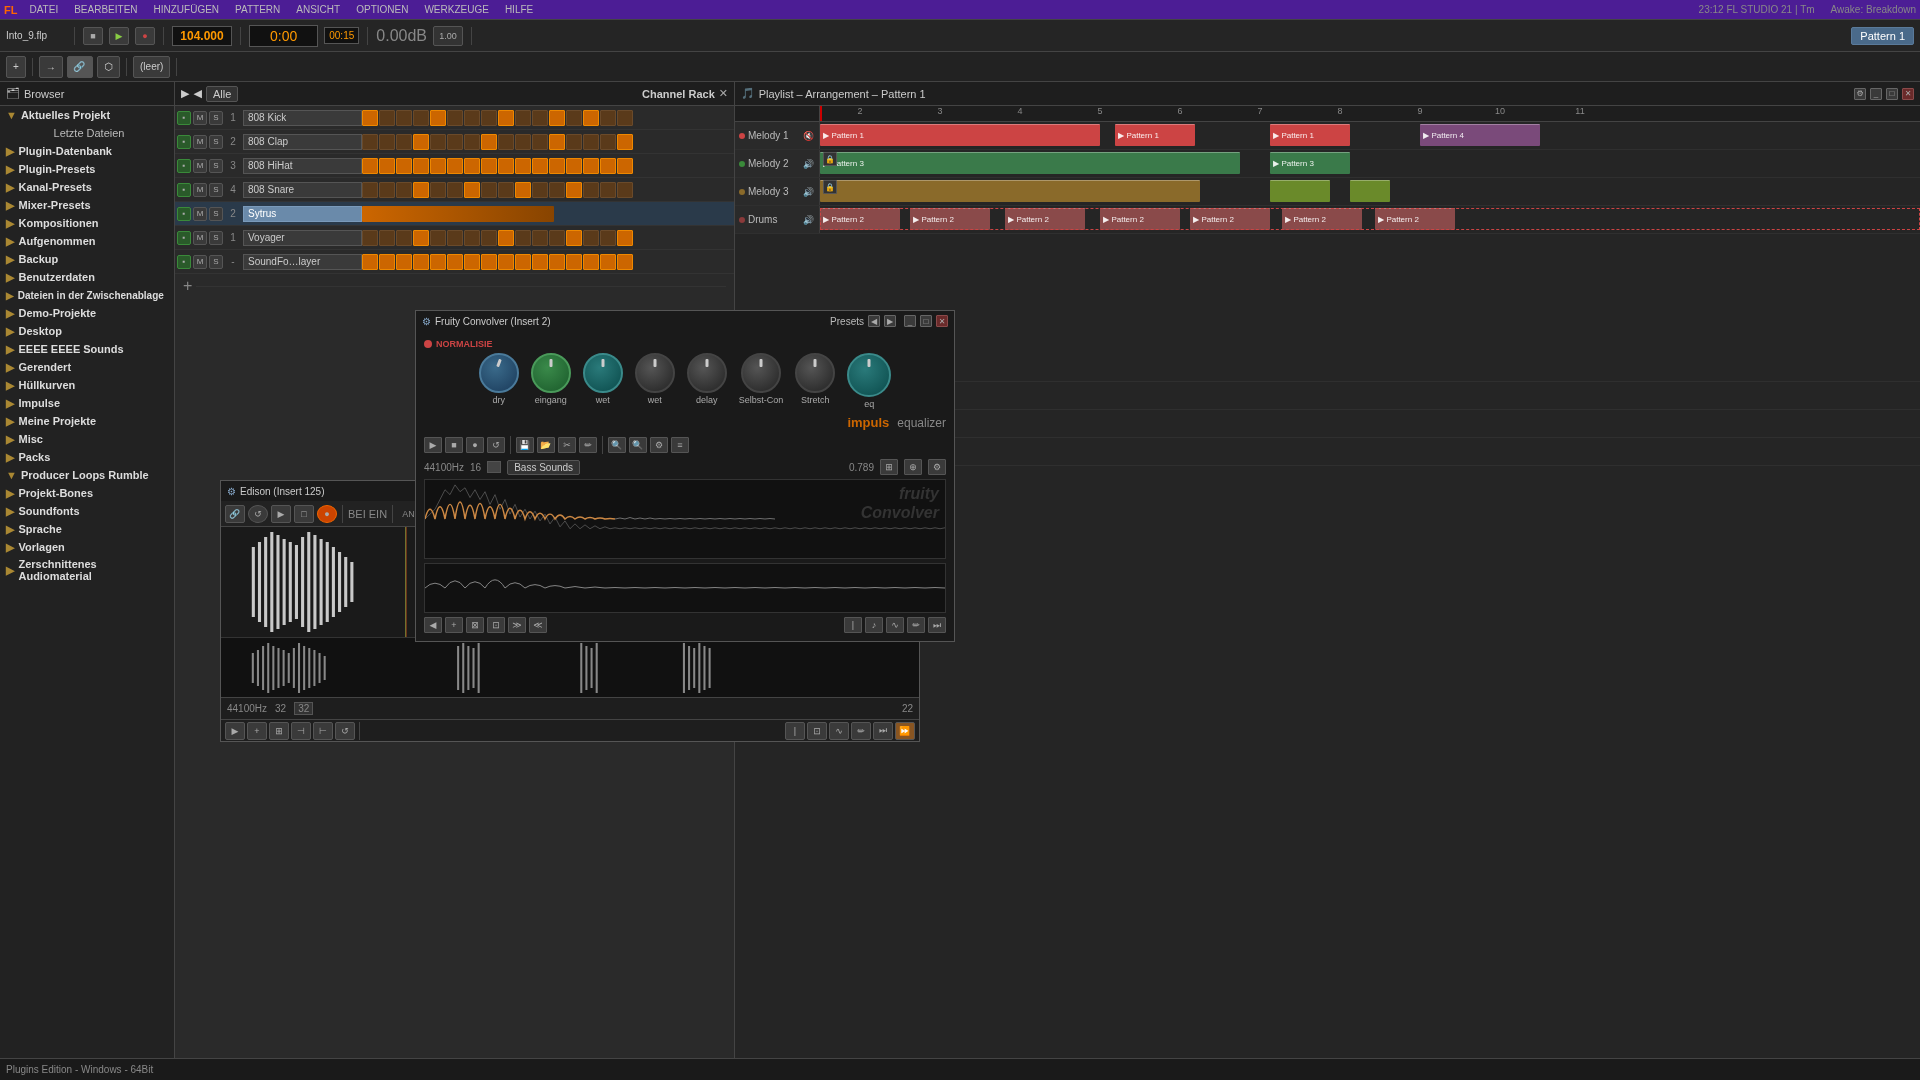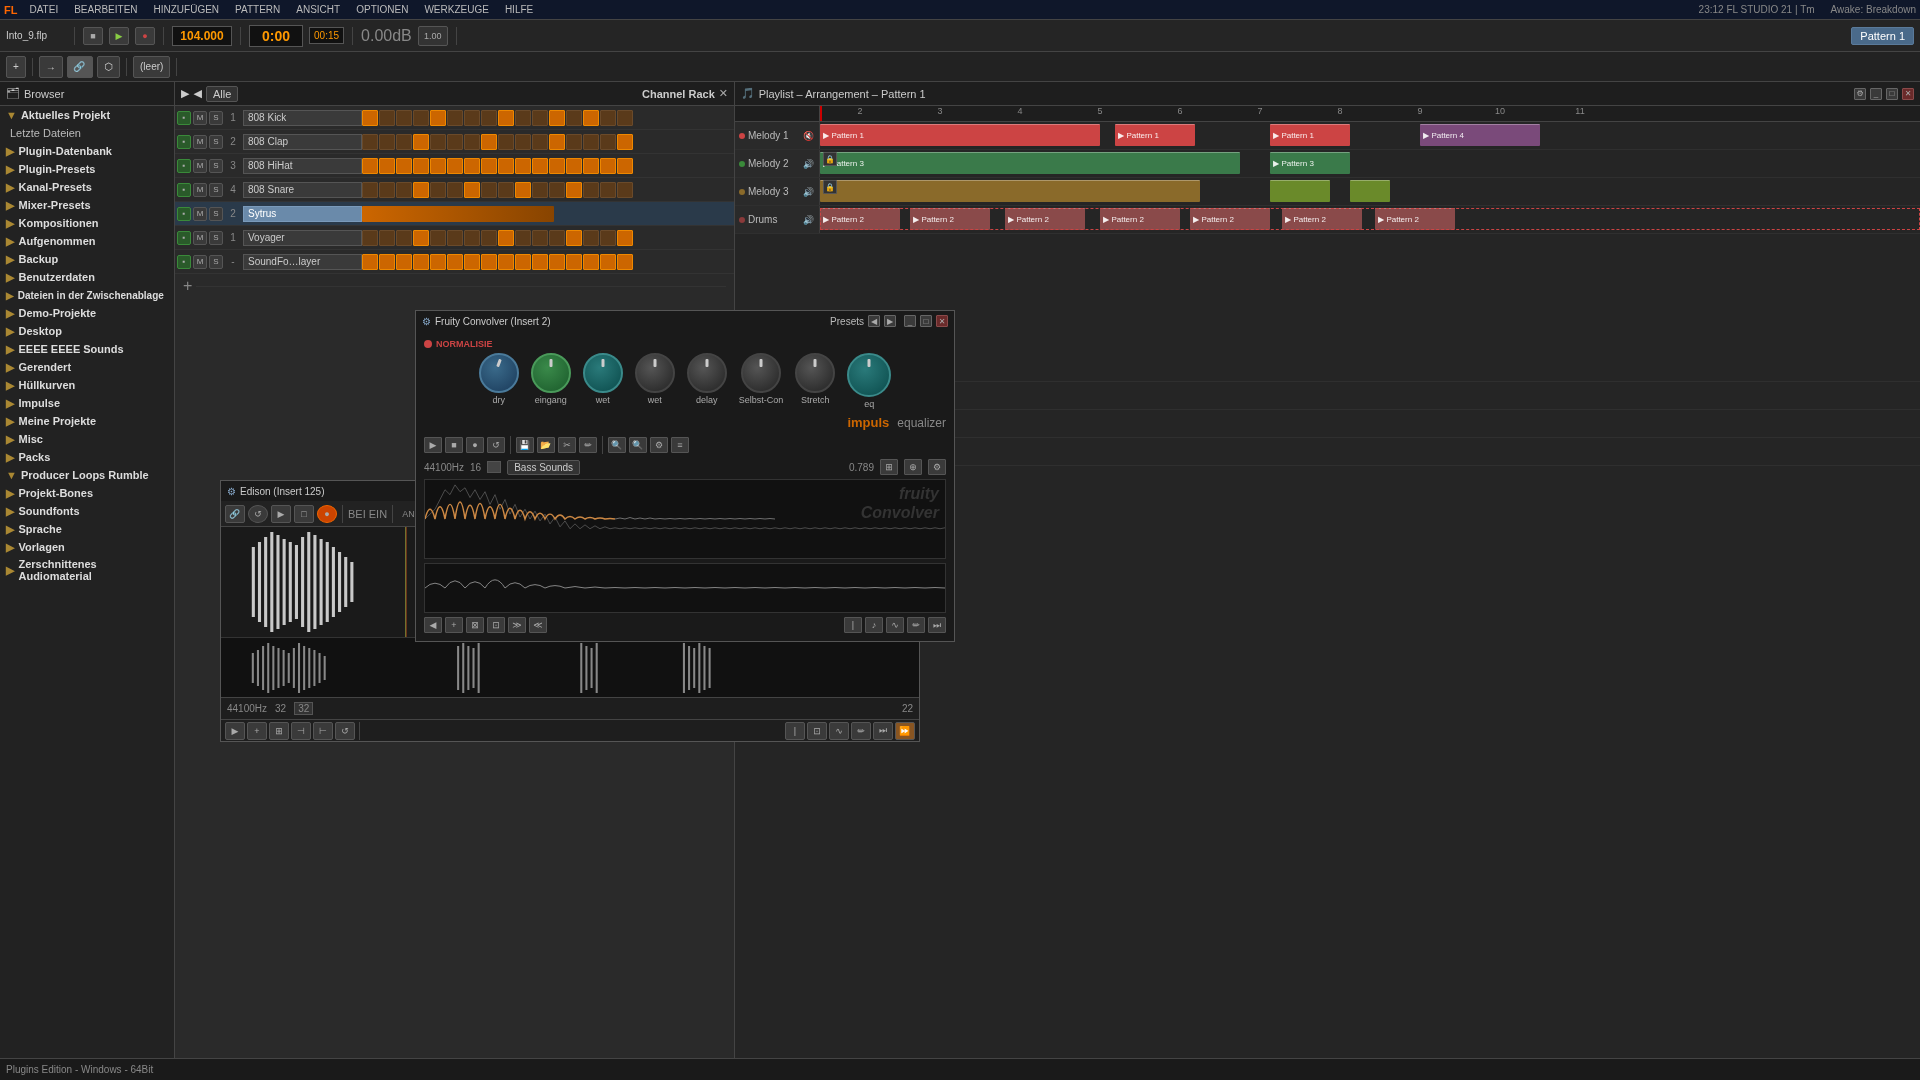--- a/index.html
+++ b/index.html
@@ -11,21 +11,21 @@
       font-size: 11px;
       color: #ccc;
       overflow: hidden;
       position: relative;
     }
 
     
     #menu-bar {
       width: 100%;
       height: 20px;
-      background: #0f172a;
+      background: #4c1d95;
       display: flex;
       align-items: center;
       padding: 0 4px;
       gap: 8px;
       border-bottom: 1px solid #444;
     }
     .menu-item {
       font-size: 10px;
       color: #bbb;
       cursor: pointer;
@@ -64,22 +64,22 @@
       font-weight: bold;
       padding: 2px 6px;
       min-width: 60px;
       text-align: center;
     }
     .time-display {
       background: #111;
       border: 1px solid #555;
       color: #ff9900;
       font-size: 14px;
-      font-weight: bold;
-      padding: 2px 12px;
+      font-weight: normal;
+      padding: 2px 20px;
     }
 
     
     #toolbar-bar {
       width: 100%;
       height: 30px;
       background: #222;
       display: flex;
       align-items: center;
       padding: 0 6px;
@@ -584,21 +584,21 @@
   <div id="sidebar">
     <div id="sidebar-header">
       <span>🗂</span>
       <span>Browser</span>
     </div>
     <div id="sidebar-items">
       <div class="sidebar-item group">
         <span class="sidebar-folder-icon">▼</span>
         <span>Aktuelles Projekt</span>
       </div>
-      <div class="sidebar-item" style="">
+      <div class="sidebar-item" style="justify-content:center;">
         <span>Letzte Dateien</span>
       </div>
       <div class="sidebar-item group">
         <span class="sidebar-folder-icon">▶</span>
         <span>Plugin-Datenbank</span>
       </div>
       <div class="sidebar-item group">
         <span class="sidebar-folder-icon">▶</span>
         <span>Plugin-Presets</span>
       </div>

